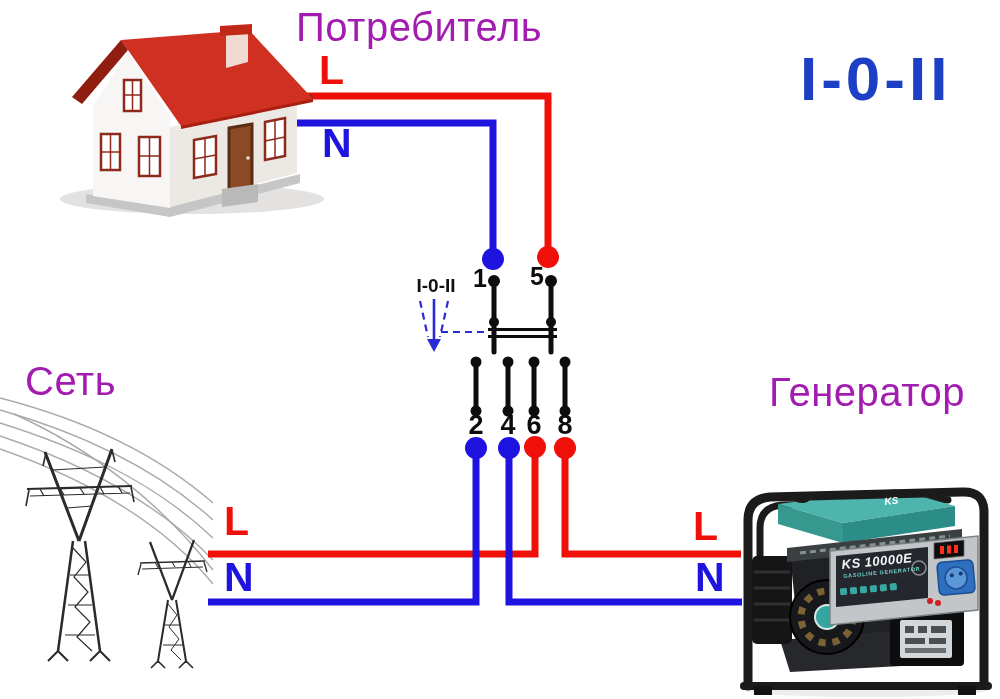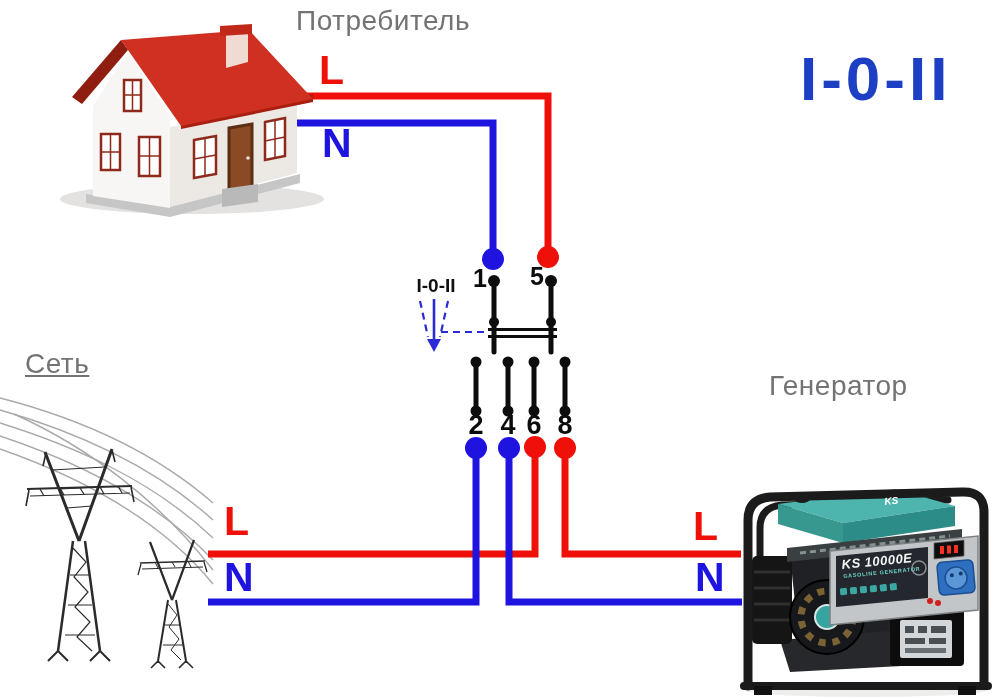--- a/index.html
+++ b/index.html
@@ -3,21 +3,21 @@
 <meta charset="utf-8">
 <style>
   html,body { margin:0; padding:0; background:#fff; }
   .canvas {
     position:relative; width:1000px; height:699px; background:#ffffff;
     overflow:hidden; font-family:"Liberation Sans", sans-serif;
   }
   .canvas svg { position:absolute; left:0; top:0; }
   .lbl { position:absolute; line-height:1; white-space:nowrap; }
 
-  .title { font-size:28px; color:#737373; letter-spacing:0.5px; }
+  .title { font-size:40px; color:#a21caf; letter-spacing:0.5px; }
   .ln { font-size:41px; font-weight:bold; }
   .ln.red  { color:var(--wire-red); }
   .ln.blue { color:var(--wire-blue); }
 
   .io-big {
     font-size:62px; font-weight:bold; color:var(--switch-title-blue);
     letter-spacing:4px;
   }
   .io-small { font-size:19px; font-weight:bold; color:#101010; text-align:center; }
 
@@ -256,21 +256,21 @@
     </g>
   </svg>
 
   <div class="lbl title" style="left:296px; top:7px;">Потребитель</div>
 
   <div class="lbl io-big" style="left:800px; top:48px;">I-0-II</div>
 
   <div class="lbl ln red" style="left:319px; top:50px;">L</div>
   <div class="lbl ln blue" style="left:322px; top:123px;">N</div>
 
-  <div class="lbl title" style="left:25px; top:350px;text-decoration:underline;">Сеть</div>
+  <div class="lbl title" style="left:25px; top:361px;">Сеть</div>
   <div class="lbl title" style="left:769px; top:364px;margin-top:8px;">Генератор</div>
 
   <div class="lbl ln red" style="left:224px; top:501px;">L</div>
   <div class="lbl ln blue" style="left:224px; top:557px;">N</div>
 
   <div class="lbl ln red" style="left:693px; top:506px;">L</div>
   <div class="lbl ln blue" style="left:695px; top:557px;">N</div>
 
   <div class="lbl io-small" style="left:404px; top:276px; width:64px;">I-0-II</div>
 

